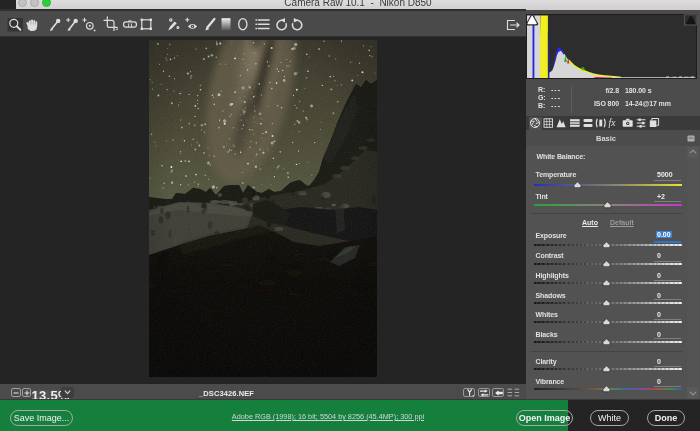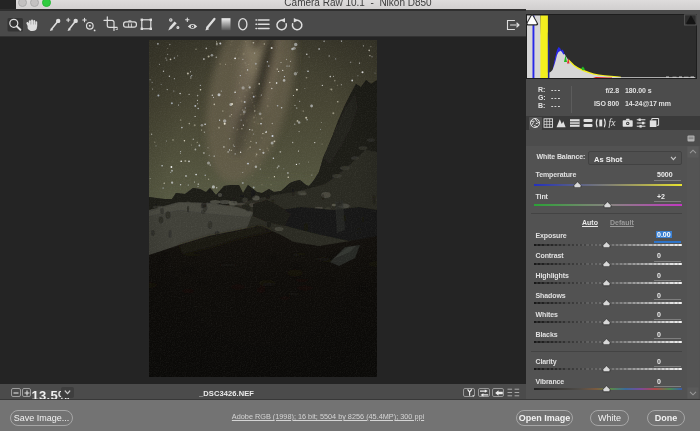--- a/index.html
+++ b/index.html
@@ -2,21 +2,21 @@
 <html><head><meta charset="utf-8"><style>
 html,body{margin:0;padding:0;width:700px;height:431px;overflow:hidden;background:#242424;font-family:"Liberation Sans",sans-serif;}
 #titlebar{position:absolute;left:16px;top:0;width:700px;height:16px;background:linear-gradient(#dedcdc,#c8c6c6);}
 #titletext{position:absolute;left:-8px;top:-3px;width:700px;text-align:center;font-size:10px;color:#3c3c3c;}
 .tl{position:absolute;top:-2px;width:7px;height:7px;border-radius:50%;}
 #toolbar{position:absolute;left:0;top:9px;width:526px;height:28px;box-sizing:border-box;background:#4a4a4a;border-top:2px solid #2f2f2f;border-bottom:1.5px solid #323232;}
 #canvas{position:absolute;left:0;top:37px;width:526px;height:347px;background:#242424;}
 #photo{position:absolute;left:149px;top:3px;width:228px;height:337px;}
 #statusbar{position:absolute;left:0;top:384px;width:526px;height:15px;background:#4b4b4b;font-size:8px;color:#e4e4e4;}
 #sep{position:absolute;left:0;top:399px;width:700px;height:1px;background:#383838;}
-#bottombar{position:absolute;left:0;top:400px;width:700px;height:31px;background:#737373;}
+#bottombar{position:absolute;left:0;top:400px;width:568px;height:31px;background:#15803d;}
 #panel{position:absolute;left:526px;top:10px;width:174px;height:389px;background:#4c4c4c;}
 .btn{position:absolute;box-sizing:border-box;border:1px solid #a6a6a6;border-radius:9px;color:#f2f2f2;font-size:9px;text-align:center;line-height:14px;height:16px;}
 .zbox{position:absolute;box-sizing:border-box;border:1px solid #9e9e9e;border-radius:2px;top:3.5px;width:9.5px;height:9.5px;color:#e8e8e8;}
 .pvbox{position:absolute;box-sizing:border-box;border:1px solid #989898;border-radius:2px;top:3.5px;width:12px;height:9.5px;}
 .lbl{position:absolute;font-size:7px;font-weight:bold;color:#e0e0e0;letter-spacing:-0.1px;}
 .val{position:absolute;left:131px;font-size:7px;font-weight:bold;color:#ececec;}
 .vline{position:absolute;left:128px;width:27px;height:1px;background:#7e7e7e;}
 .track{position:absolute;left:8px;width:147.5px;height:2.2px;}
 .thumb{position:absolute;width:9px;height:7.5px;}
 </style></head>
@@ -742,40 +742,35 @@
   <rect x="113.5" y="9.1" width="2.2" height="2.5"></rect>
  </g>
 </g>
 <g>
  <rect x="123.8" y="4.4" width="6.6" height="6.6" fill="#e0e0e0" stroke="none"></rect>
  <path d="M125.8,4.4 v-1.9 h6.8 v6.8 h-1.9" stroke-width="1"></path>
 </g>
 </g>
 </svg>
 <div style="position:absolute;left:0;top:120px;width:174px;height:16px;background:#4c4c4c;">
+<div style="position:absolute;left:0;top:4px;width:160px;text-align:center;font-size:7.5px;font-weight:bold;color:#d8d8d8;">Basic</div>
 <svg style="position:absolute;left:160.5px;top:5px;" width="8" height="7">
         <rect x="0.5" y="0.5" width="7" height="6" rx="1" fill="#b2b2b2"></rect>
         <path d="M1.5,2.2 h5 M1.5,3.7 h5" stroke="#6a6a6a" stroke-width="0.7"></path>
       </svg>
 </div>
 <div style="position:absolute;left:0;top:136px;width:174px;height:253px;background:#525252;"></div>
 <svg style="position:absolute;left:161px;top:136px;" width="12" height="253" viewBox="0 0 12 253">
 <rect x="0" y="0" width="12" height="253" fill="#545454"></rect>
 <rect x="0.5" y="0.5" width="11" height="11" fill="#5a5a5a"></rect>
 <path d="M3,7.2 l3,-3 3,3" stroke="#989898" stroke-width="1.1" fill="none"></path>
 <rect x="0.5" y="241.5" width="11" height="11" fill="#5a5a5a"></rect>
 <path d="M3,245.8 l3,3 3,-3" stroke="#989898" stroke-width="1.1" fill="none"></path>
 </svg>
 <div class="lbl" style="left:10.5px;top:143px;">White Balance:</div>
-<div style="position:absolute;left:62px;top:140.5px;width:94px;height:14px;box-sizing:border-box;background:#4f4f4f;border:1px solid #424242;border-radius:2px;">
-<div style="position:absolute;left:5px;top:3px;font-size:7.5px;font-weight:bold;color:#efefef;">As Shot</div>
-<svg style="position:absolute;right:4px;top:4.5px;" width="7" height="5">
-        <path d="M1,0.8 l2.4,2.8 2.4,-2.8" stroke="#c9c9c9" stroke-width="1.1" fill="none"></path>
-      </svg>
-</div>
 <div class="lbl" style="left:9.5px;top:161px;">Temperature</div>
 <div class="val" style="top:161px;color:#ececec;">5000</div>
 <div class="vline" style="top:170.3px;"></div>
 <div class="track" style="top:173.5px;background:linear-gradient(90deg,#2330c0,#4c5490 22%,#7e7e74 50%,#b2ae52 76%,#e8e42e);"></div>
 <svg class="thumb" style="left:47.0px;top:170.5px;" width="11" height="8.5" viewBox="0 0 11 8.5">
       <path d="M5.5,0.7 L10,4.9 L9.4,7.9 L1.6,7.9 L1,4.9 Z" fill="#d8d8d8" stroke="#2c2c2c" stroke-width="0.9"></path>
     </svg>
 
 <div class="lbl" style="left:9.5px;top:182.5px;">Tint</div>
 <div class="val" style="top:182.5px;color:#ececec;">+2</div>

